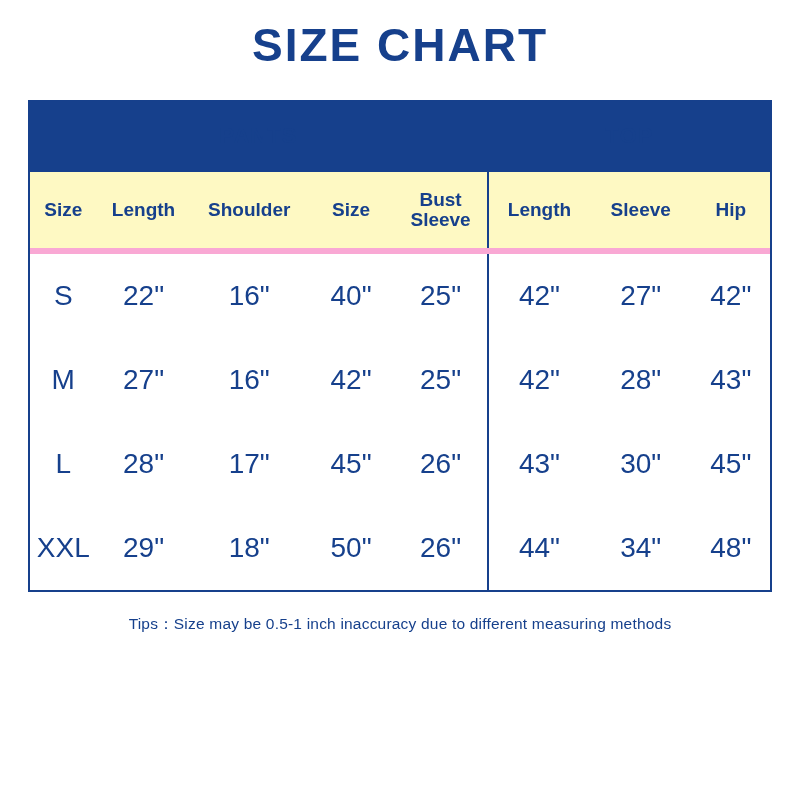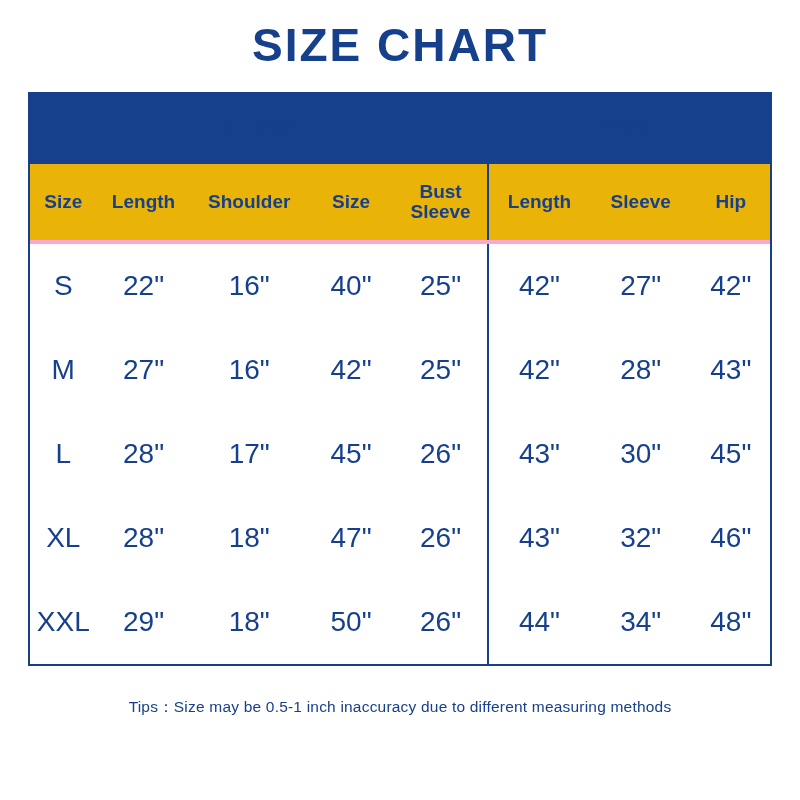--- a/index.html
+++ b/index.html
@@ -20,21 +20,21 @@
     height: 800px;
     box-sizing: border-box;
   }
   .chart-title {
     text-align: center;
     font-size: 46px;
     font-weight: bold;
     letter-spacing: 2px;
     color: #16408c;
     padding-top: 18px;
-    padding-bottom: 20px;
+    padding-bottom: 28px;
   }
   .table-wrap {
     margin: 0 28px;
     border: 2px solid #16408c;
     box-sizing: border-box;
   }
   table.size-table {
     width: 100%;
     border-collapse: collapse;
     table-layout: fixed;
@@ -52,45 +52,45 @@
     font-weight: bold;
     letter-spacing: 1px;
     height: 66px;
     border: none;
   }
   .group-row td.group-pants {
     border-right: 2px solid #16408c;
   }
   
   .head-row td {
-    background: #eab308;
+    background: #fef9c3;
     font-size: 19px;
     font-weight: bold;
     height: 72px;
     border-top: 2px solid #16408c;
-    border-bottom: 4px solid #f9a8d4;
+    border-bottom: 6px solid #f9a8d4;
     line-height: 1.05;
     padding: 2px 1px;
   }
   .head-row td.divider-left {
     border-left: 2px solid #16408c;
   }
   
   .data-row td {
     font-size: 28px;
     height: 84px;
     border: none;
     padding: 0;
   }
   .data-row td.divider-left {
     border-left: 2px solid #16408c;
   }
   .tips {
     margin: 0 28px;
-    padding-top: 31px;
+    padding-top: 22px;
     font-size: 15.5px;
     color: #16408c;
     text-align: center;
     letter-spacing: 0.2px;
   }
   .col-size { width: 8.5%; }
   .col-len1 { width: 12%; }
   .col-shoulder { width: 15%; }
   .col-bust { width: 11%; }
   .col-sleeve { width: 12%; }
@@ -160,30 +160,20 @@
           <td>L</td>
           <td>28"</td>
           <td>17"</td>
           <td>45"</td>
           <td>26"</td>
           <td class="divider-left">43"</td>
           <td>30"</td>
           <td>45"</td>
         </tr>
 
-        <tr class="data-row">
-          <td>XL</td>
-          <td>28"</td>
-          <td>18"</td>
-          <td>47"</td>
-          <td>26"</td>
-          <td class="divider-left">43"</td>
-          <td>32"</td>
-          <td>46"</td>
-        </tr>
 
         <tr class="data-row">
           <td>XXL</td>
           <td>29"</td>
           <td>18"</td>
           <td>50"</td>
           <td>26"</td>
           <td class="divider-left">44"</td>
           <td>34"</td>
           <td>48"</td>

